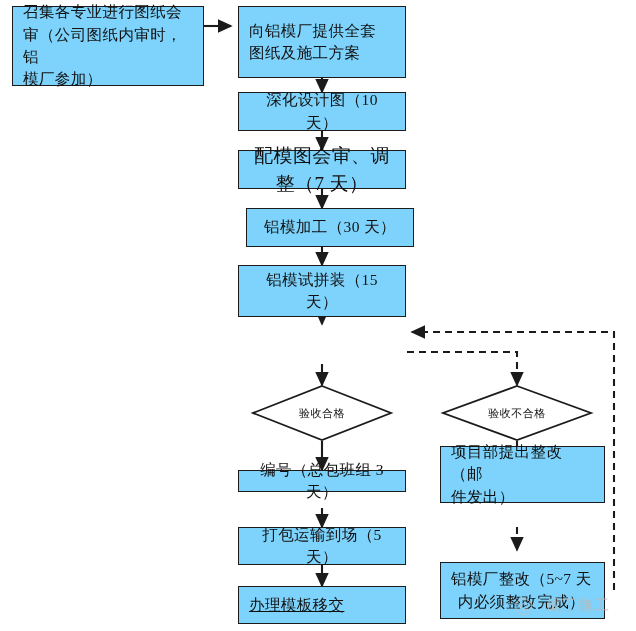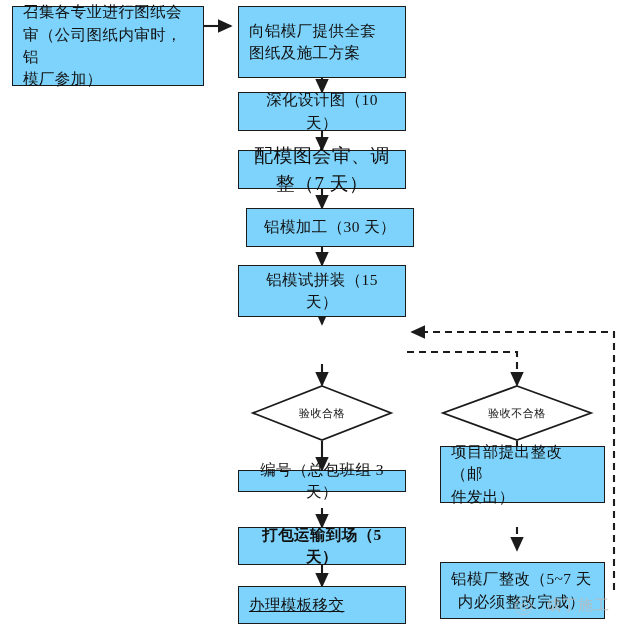--- a/index.html
+++ b/index.html
@@ -160,21 +160,21 @@
     <svg width="150" height="56" viewBox="0 0 150 56" xmlns="http://www.w3.org/2000/svg">
       <polygon points="75,1 149,28 75,55 1,28" fill="#ffffff" stroke="#1b1b1b" stroke-width="1.8"></polygon>
     </svg>
     <div class="dlabel">验收不合格</div>
   </div>
 
   <div class="node center" style="left:238px;top:470px;width:168px;height:22px;">
     <span>编号（总包班组 3 天）</span>
   </div>
 
-  <div class="node center" style="left:238px;top:527px;width:168px;height:38px;font-weight:bold;">
+  <div class="node center" style="left:238px;top:527px;width:168px;height:38px;">
     <span>打包运输到场（5 天）</span>
   </div>
 
   <div class="node left" style="left:238px;top:586px;width:168px;height:38px;text-decoration:underline;">
     <span>办理模板移交</span>
   </div>
 
   <div class="node left" style="left:440px;top:446px;width:165px;height:57px;">
     <span>
       <span>项目部提出整改（邮</span><br>

